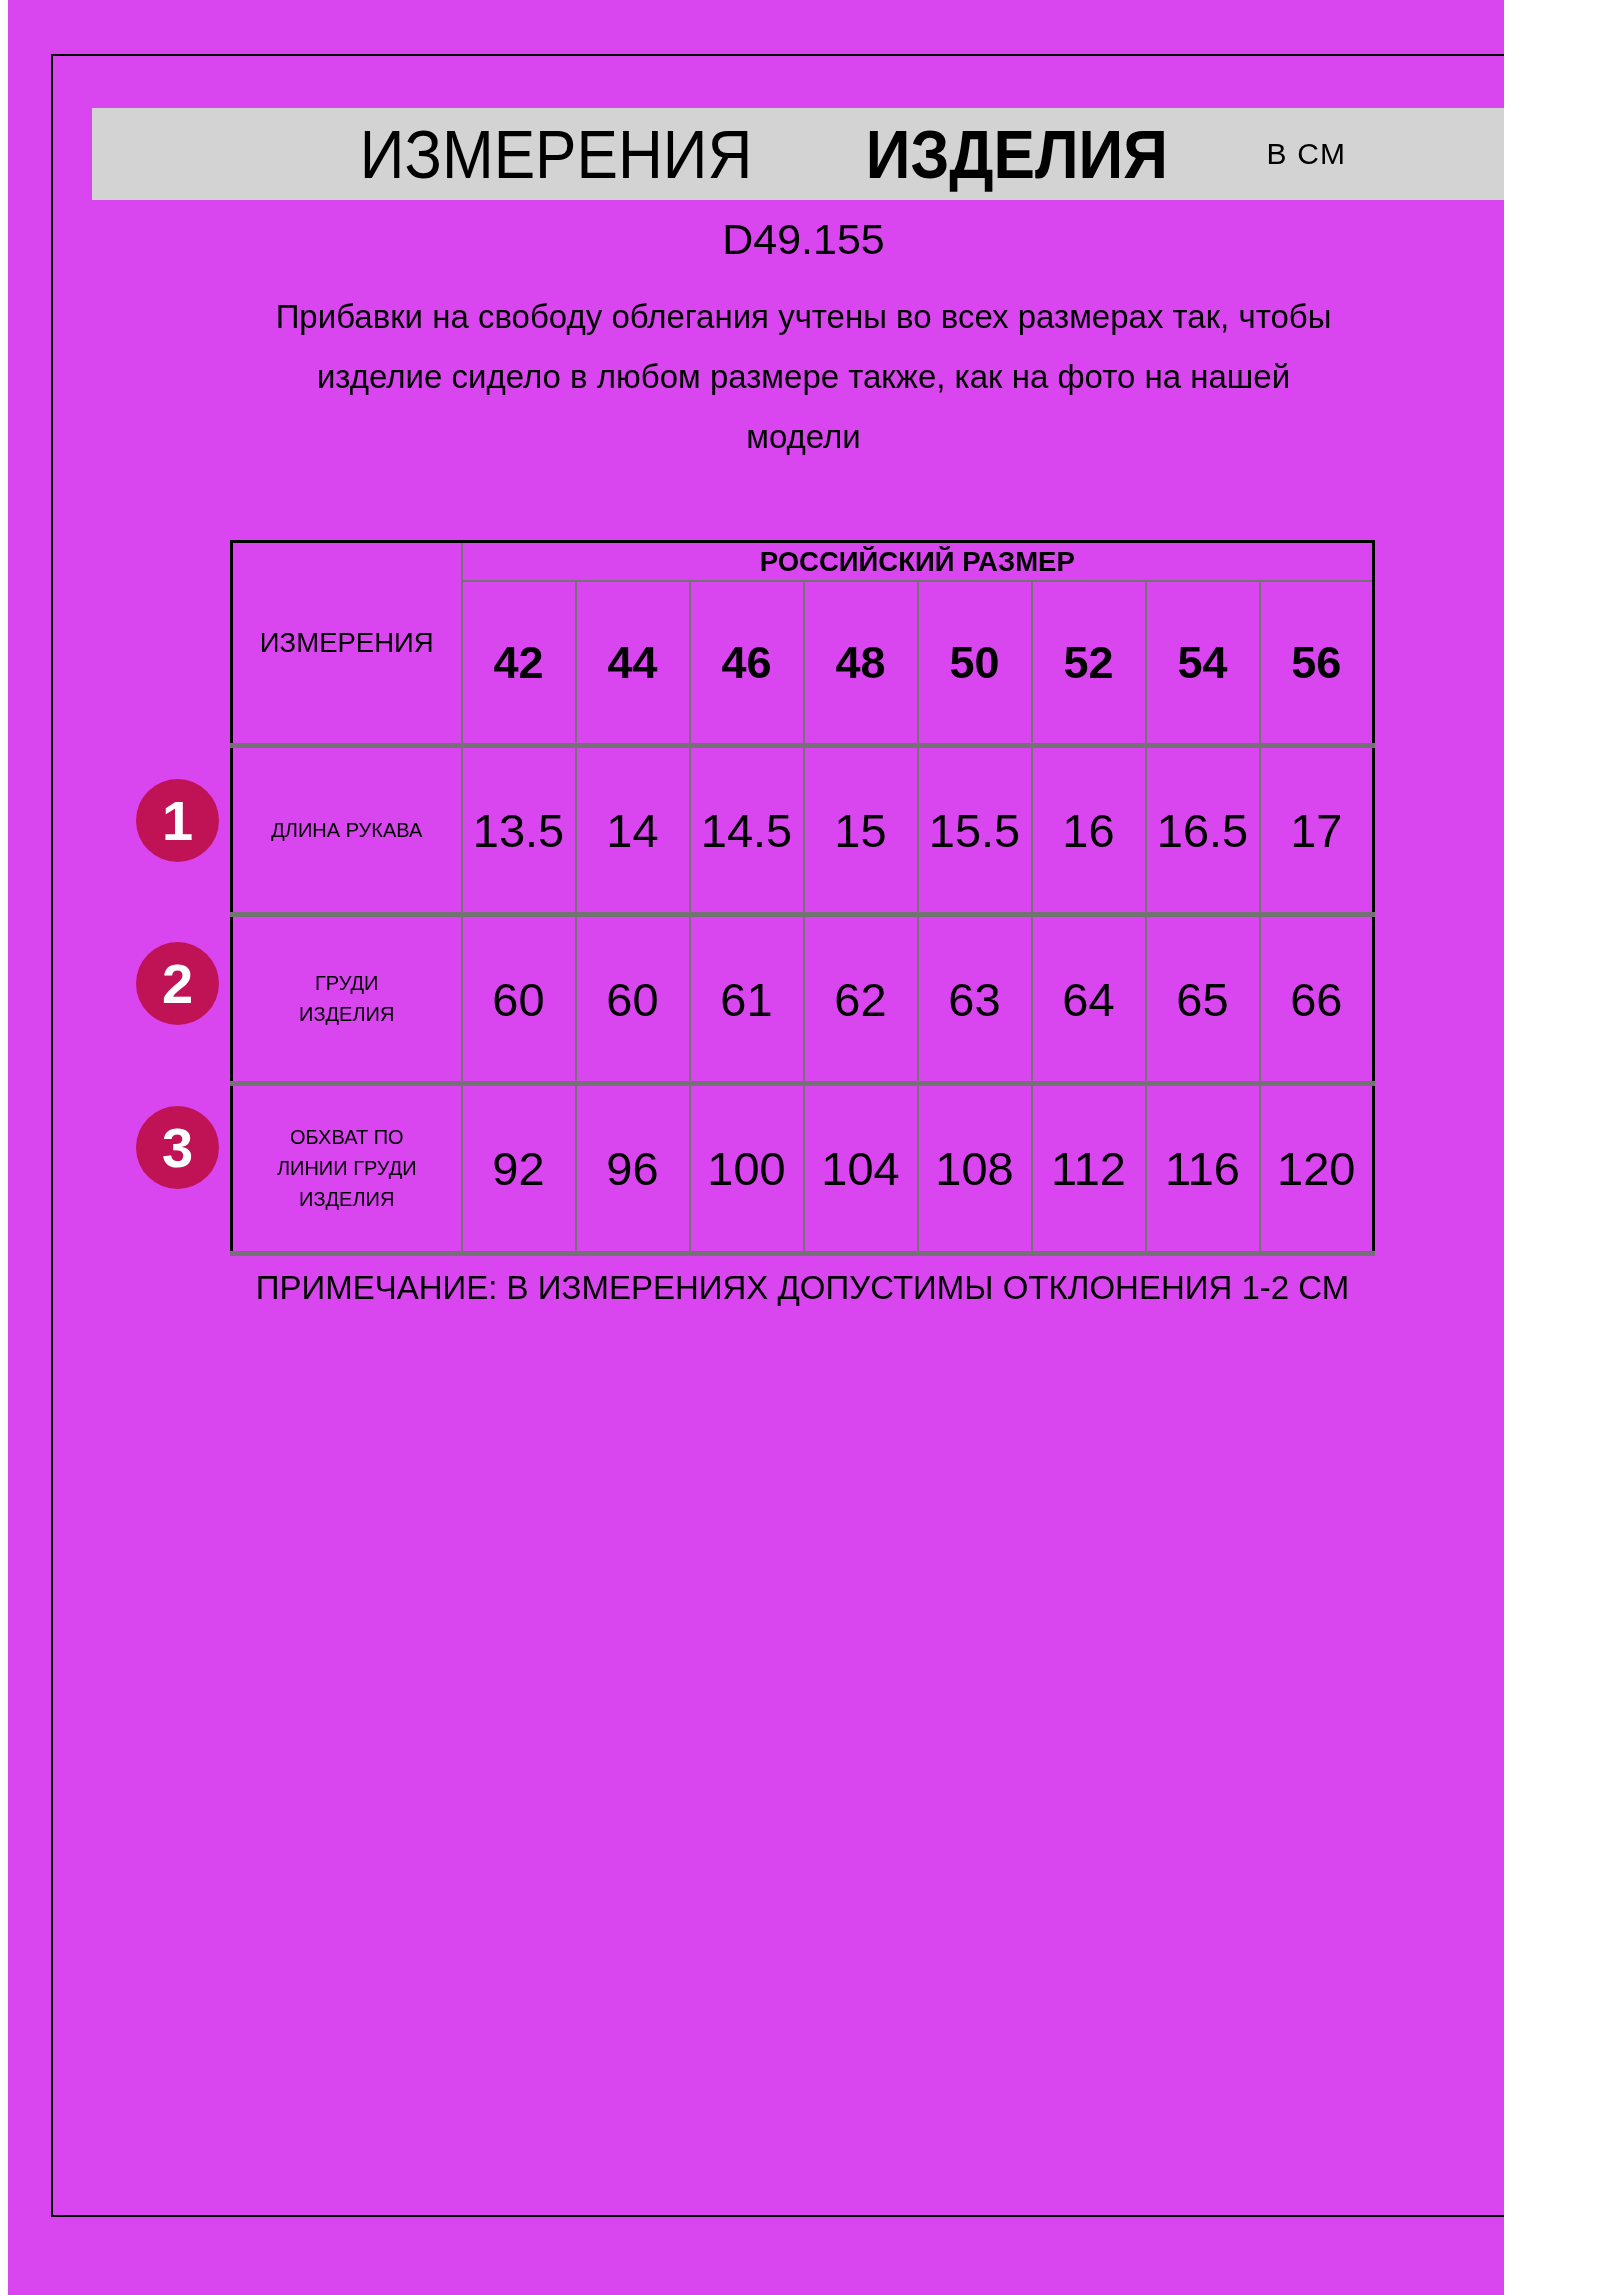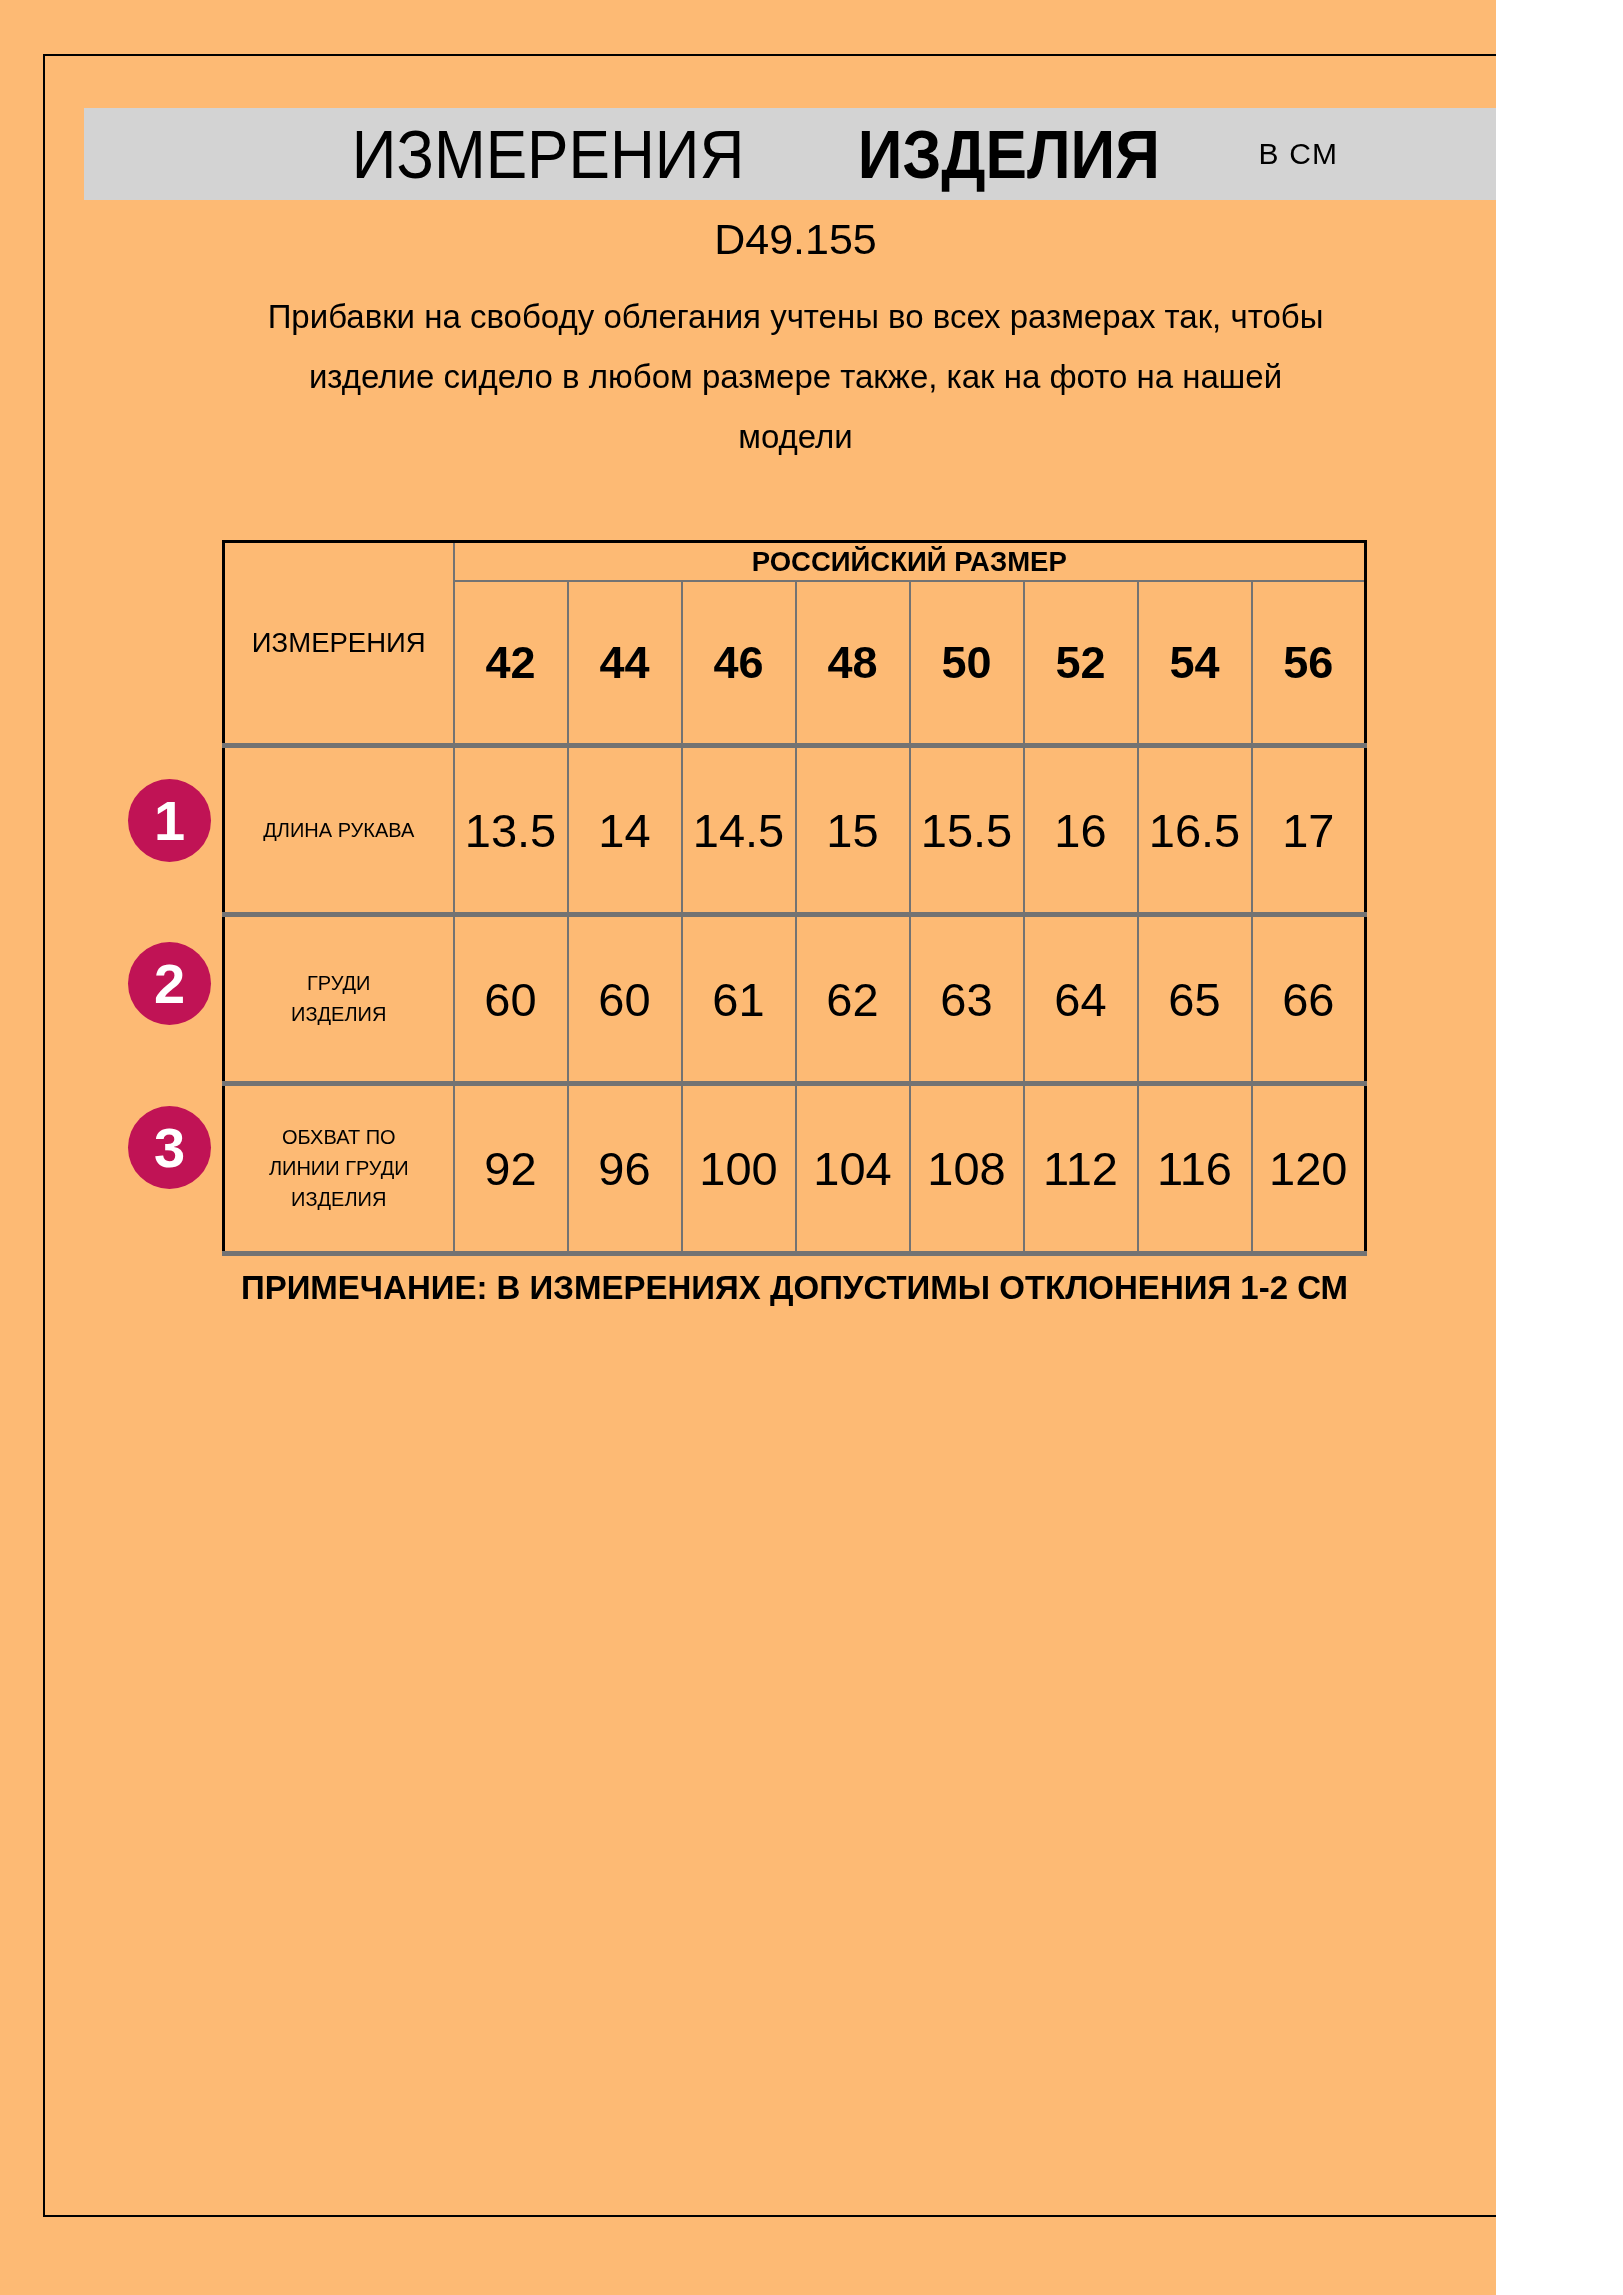--- a/index.html
+++ b/index.html
@@ -1,23 +1,24 @@
 <!DOCTYPE html>
 <html style="font-size:10.5px"><head>
 <meta charset="utf-8">
 <style>
   html, body { margin: 0; padding: 0; background: #ffffff; }
   .page {
     position: relative;
     width: 1496px;
     height: 2295px;
-    background: #fdba74;
+    background: #d946ef;
     color: #000000;
     font-family: "Liberation Sans", "DejaVu Sans", sans-serif;
     overflow: hidden;
+    margin-left: 8px;
   }
   .frame {
     position: absolute;
     left: 43px; top: 54px;
     width: 1500px; height: 2159px;
     border: 2.6px solid #000000;
   }
   
   .titlebar {
     position: absolute;
@@ -116,21 +117,21 @@
   }
   .circle-1 { top: 779px; }
   .circle-2 { top: 942px; }
   .circle-3 { top: 1106px; }
   .note {
     position: absolute;
     left: 222px; top: 1269px;
     width: 1145px;
     text-align: center;
     font-size: 33px;
-    font-weight: 700;
+    font-weight: 400;
   }
 </style>
 </head>
 <body>
 
 <div class="page">
 
   <div class="frame"></div>
 
   <div class="titlebar">

